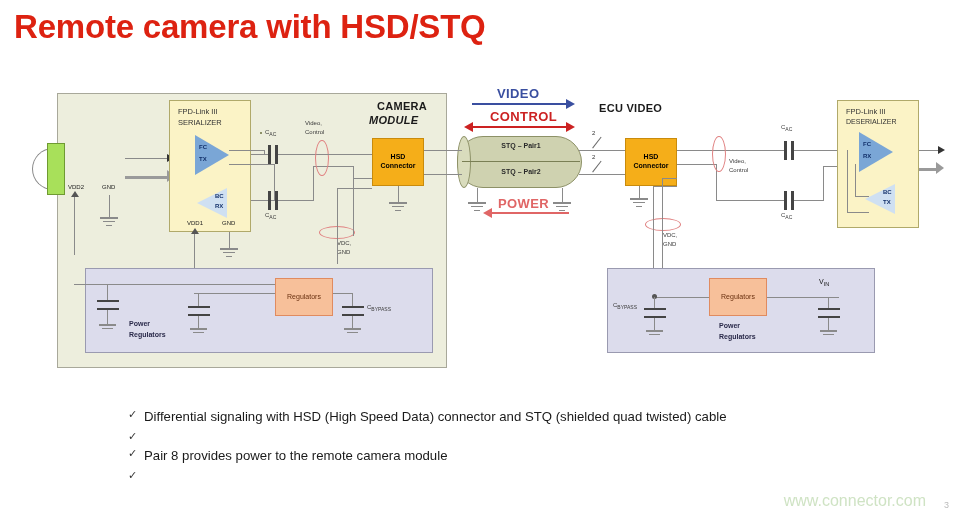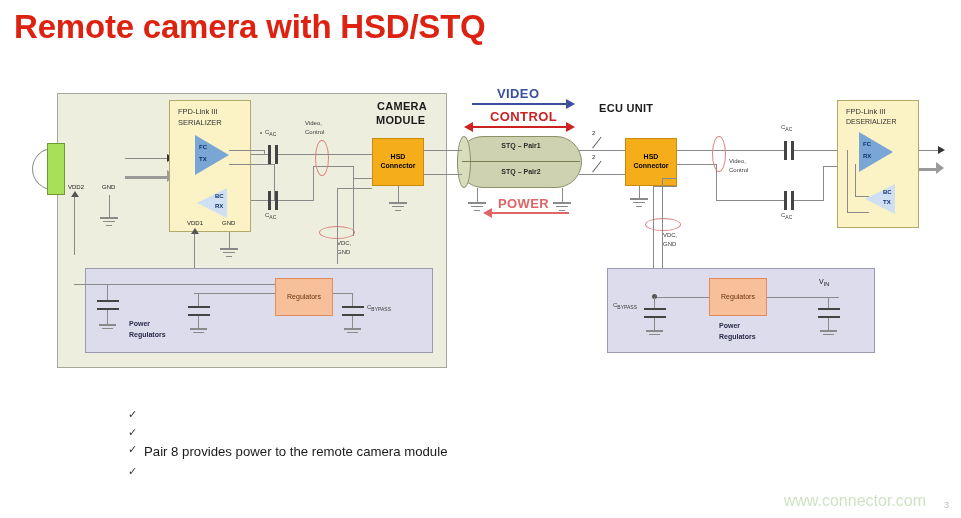--- a/index.html
+++ b/index.html
@@ -63,21 +63,21 @@
 </head>
 <body>
 
 <div class="title">Remote camera with HSD/STQ</div>
 
 <div class="diagram">
 
   <div class="panel cam"></div>
 
   <div class="lbl hdr" style="left:330px;top:12px;">CAMERA</div>
-  <div class="lbl hdr" style="left:329px;top:26px;">MODULE</div>
+  <div class="lbl hdr" style="left:322px;top:26px;font-style:italic;">MODULE</div>
 
   <div style="position:absolute;left:-15px;top:60px;width:22px;height:40px;
               border:1.3px solid #8a8a8a;border-right:none;border-radius:22px 0 0 22px;"></div>
 
   <div class="blk grn" style="left:0px;top:55px;width:18px;height:52px;"></div>
   <div class="lbl xs" style="left:21px;top:96px;color:#222;">VDD2</div>
   <div class="lbl xs" style="left:55px;top:96px;color:#222;">GND</div>
 
   <div class="wire v" style="left:62px;top:107px;height:22px;"></div>
   <div style="position:absolute;left:53px;top:129px;width:18px;height:1.5px;background:#8a8a8a;"></div>
@@ -232,21 +232,21 @@
 
   <div class="arrowlbl" style="left:443px;top:21px;color:#cc2222;">CONTROL</div>
   <div style="position:absolute;left:425px;top:38px;width:96px;height:1.8px;background:#cc2222;"></div>
   <div style="position:absolute;left:417px;top:34px;width:0;height:0;border-top:5px solid transparent;border-bottom:5px solid transparent;border-right:9px solid #cc2222;"></div>
   <div style="position:absolute;left:519px;top:34px;width:0;height:0;border-top:5px solid transparent;border-bottom:5px solid transparent;border-left:9px solid #cc2222;"></div>
 
   <div class="arrowlbl" style="left:451px;top:108px;color:#e06666;">POWER</div>
   <div style="position:absolute;left:444px;top:124px;width:78px;height:1.5px;background:#e06666;"></div>
   <div style="position:absolute;left:436px;top:120px;width:0;height:0;border-top:5px solid transparent;border-bottom:5px solid transparent;border-right:9px solid #e06666;"></div>
 
-  <div class="lbl hdr" style="left:552px;top:14px;">ECU UNIT</div>
+  <div class="lbl hdr" style="left:552px;top:14px;">ECU VIDEO</div>
 
   <div class="blk org" style="left:578px;top:50px;width:52px;height:48px;flex-direction:column;">
     <div style="font-size:7px;font-weight:bold;">HSD</div>
     <div style="font-size:7px;font-weight:bold;">Connector</div>
   </div>
   <div class="wire v" style="left:592px;top:98px;height:12px;"></div>
   <div style="position:absolute;left:583px;top:110px;width:18px;height:1.5px;background:#8a8a8a;"></div>
   <div style="position:absolute;left:586px;top:114px;width:12px;height:1.3px;background:#8a8a8a;"></div>
   <div style="position:absolute;left:589px;top:118px;width:6px;height:1.3px;background:#8a8a8a;"></div>
 
@@ -334,20 +334,21 @@
   <div class="wire v" style="left:781px;top:230px;height:12px;"></div>
   <div style="position:absolute;left:773px;top:242px;width:17px;height:1.5px;background:#8a8a8a;"></div>
   <div style="position:absolute;left:776px;top:246px;width:11px;height:1.3px;background:#8a8a8a;"></div>
   <div class="lbl sm" style="left:772px;top:190px;color:#111;"><span>V</span><sub style="font-size:5.5px;">IN</sub></div>
 
 </div>
 
 <div class="bullets">
   <div class="bline">
     <span class="chk">✓</span>
+    <span class="btxt">Differential signaling with HSD (High Speed Data) connector and STQ (shielded quad twisted) cable</span>
   </div>
   <div class="bline">
     <span class="chk">✓</span>
   </div>
   <div class="bline">
     <span class="chk">✓</span>
     <span class="btxt">Pair 8 provides power to the remote camera module</span>
   </div>
   <div class="bline">
     <span class="chk">✓</span>

